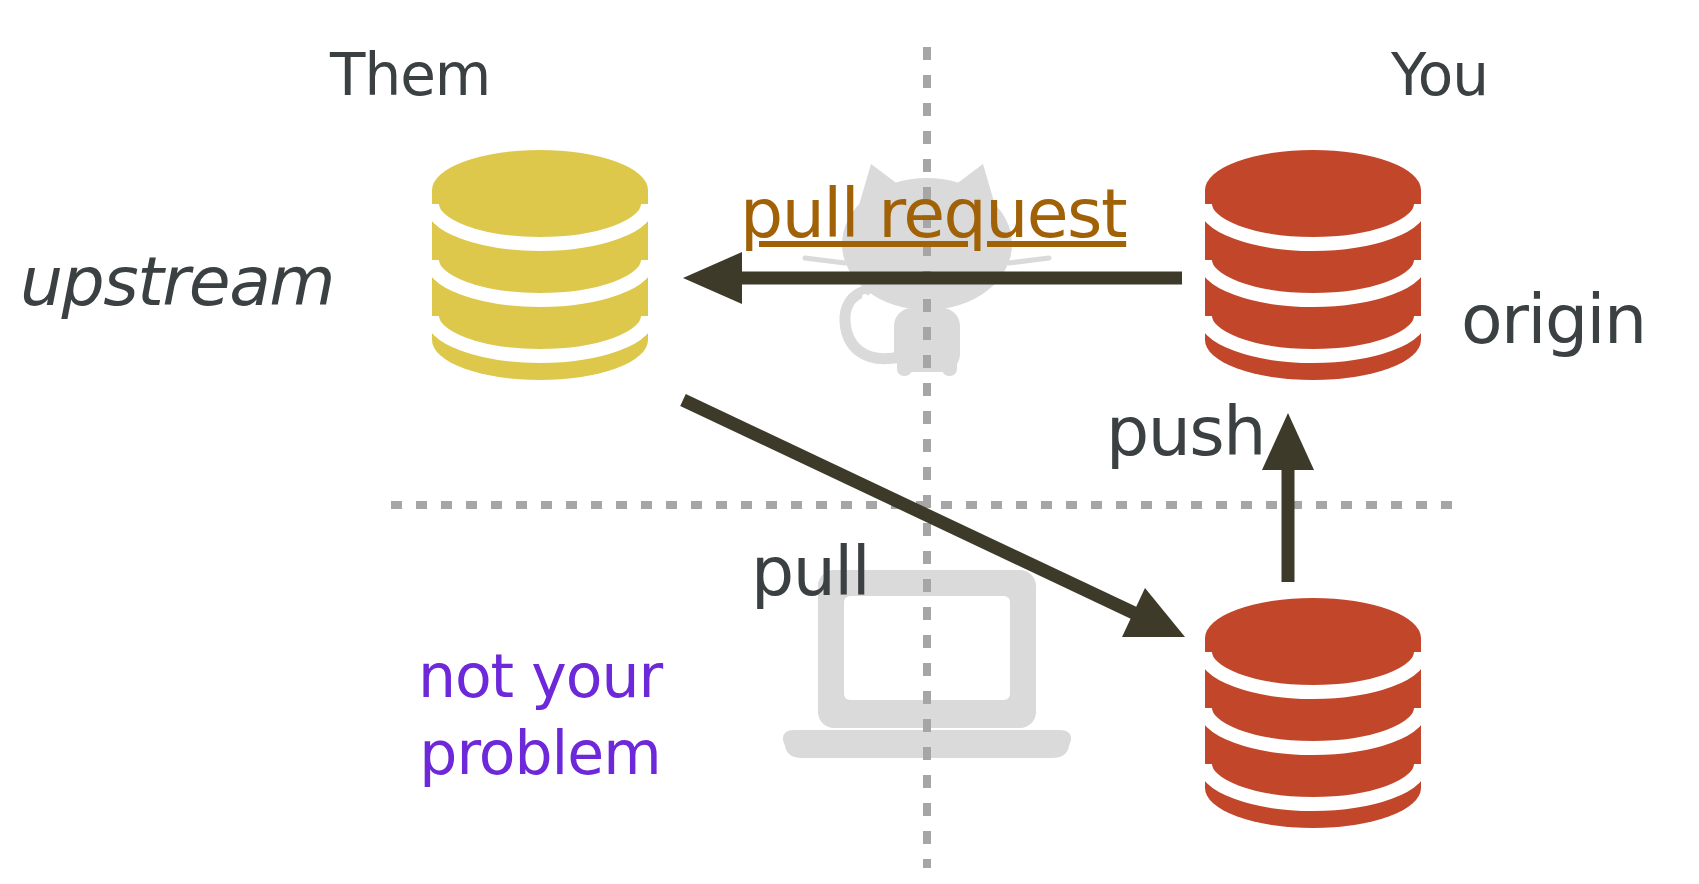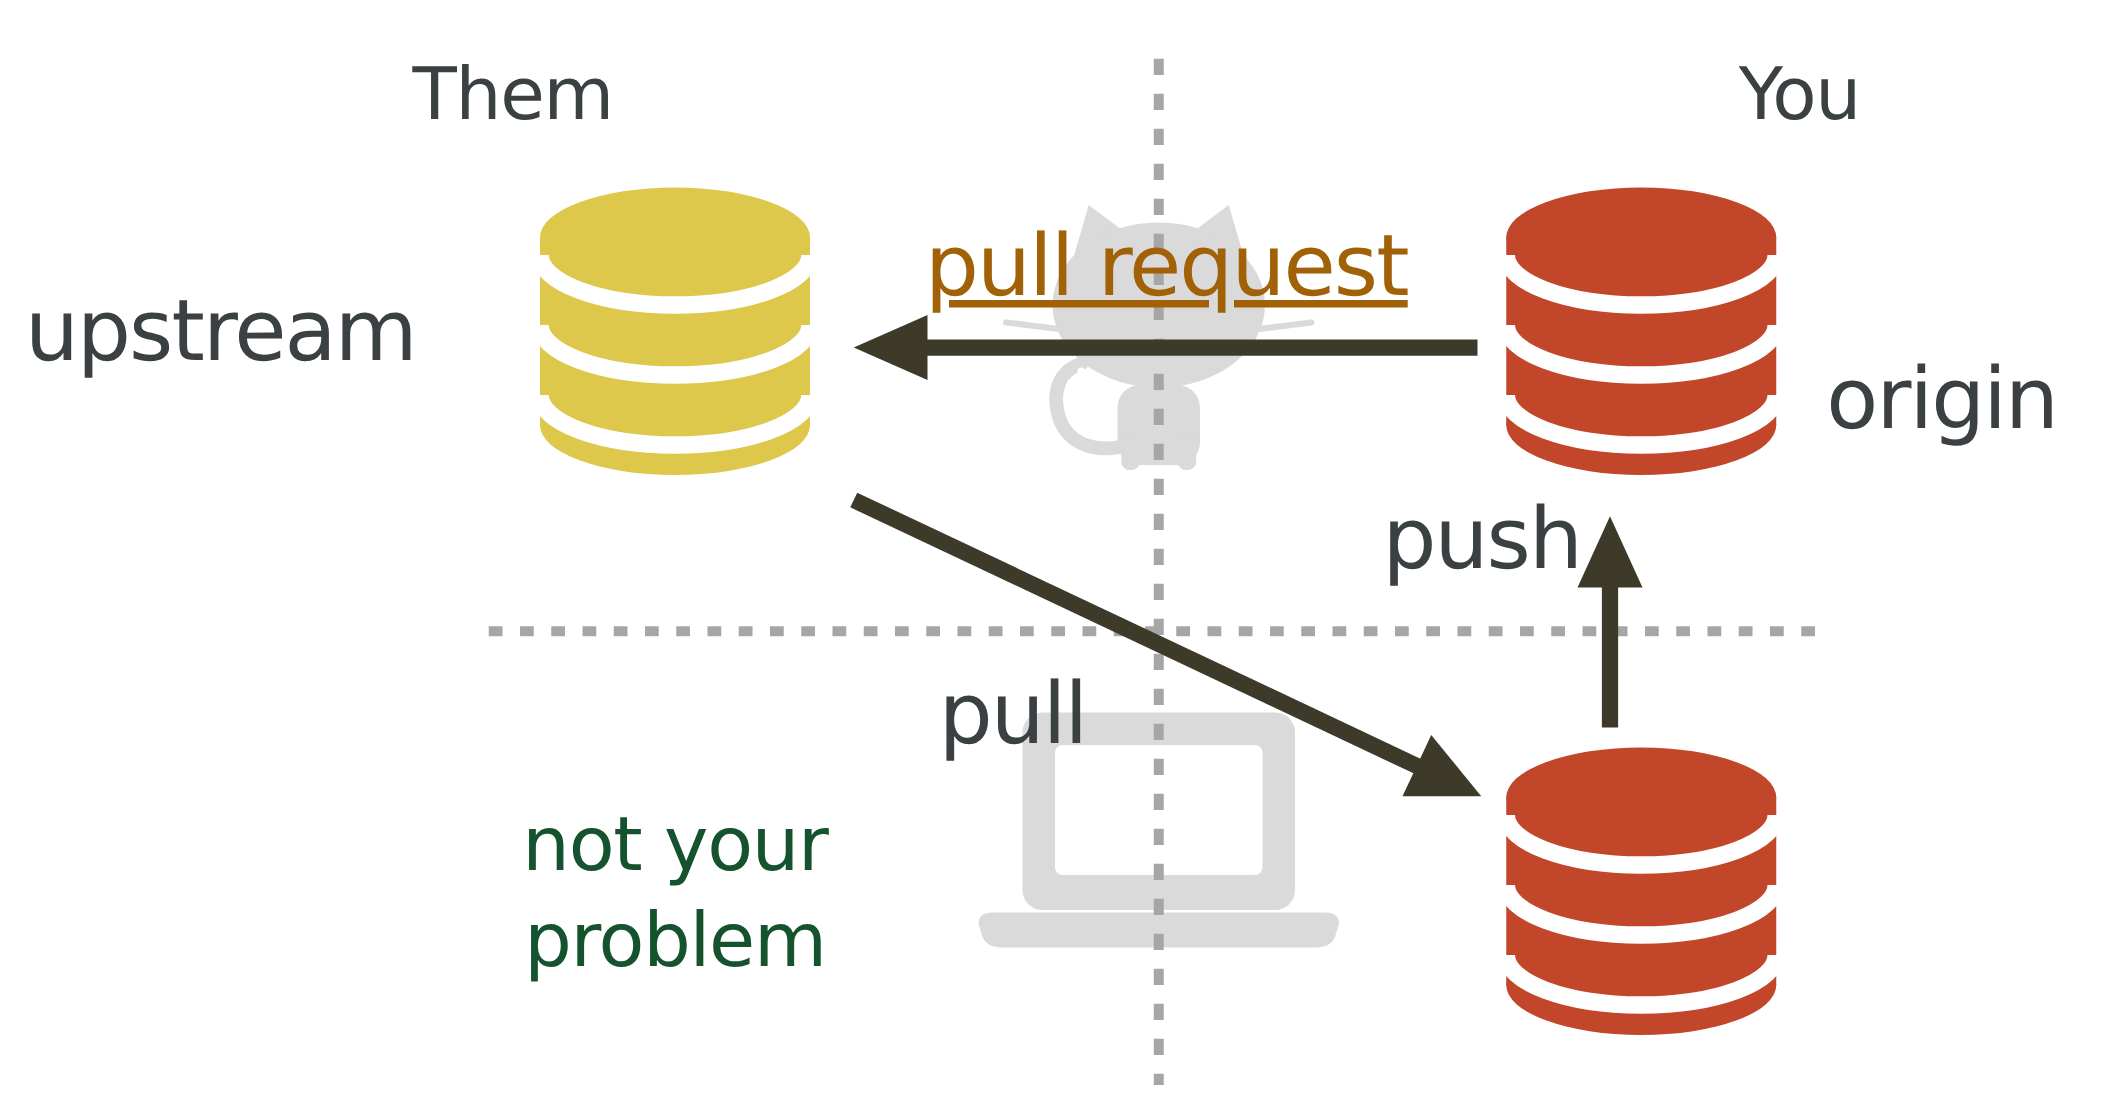--- a/index.html
+++ b/index.html
@@ -21,21 +21,21 @@
   .lbl-big   { font-size: 68px; letter-spacing: -1.5px; }
   .lbl-med   { font-size: 58px; letter-spacing: -1px; }
   .note {
     position: absolute;
     left: 385px; top: 638px; width: 310px;
     font-size: 60px; letter-spacing: -1px;
     line-height: 1.28; text-align: center;
   }
   .them-label        { left: 330px;  top: 46px;  }
   .you-label         { left: 1345px; top: 46px; margin-left: 46px;  }
-  .upstream-label    { left: 20px;   top: 232px; }
+  .upstream-label    { left: 20px;   top: 248px; font-style: italic; }
   .origin-label      { left: 1461px; top: 250px; margin-top: 36px; }
   .pullrequest-label { left: 740px;  top: 180px; }
   .push-label        { left: 1078px; top: 398px; margin-left: 28px; }
   .pull-label        { left: 751px;  top: 514px; }
 </style>
 </head>
 <body>
 
 <div class="canvas">
 
@@ -125,18 +125,18 @@
   <div class="lbl lbl-big upstream-label" style="color: rgb(59, 64, 67);">upstream</div>
 
   <div class="lbl lbl-big origin-label" style="color: rgb(59, 64, 67);">origin</div>
 
   <div class="lbl lbl-big pullrequest-label" style="color: #a16207; text-decoration: underline;">pull request</div>
 
   <div class="lbl lbl-big push-label" style="color: rgb(59, 64, 67);">push</div>
 
   <div class="lbl lbl-big pull-label" style="color: rgb(59, 64, 67); margin-top: 24px;">pull</div>
 
-  <div class="note" style="color: #14532d;">
+  <div class="note" style="color: #6d28d9;">
     <div>not your</div>
     <div>problem</div>
   </div>
 
 </div>
 
 </body></html>

